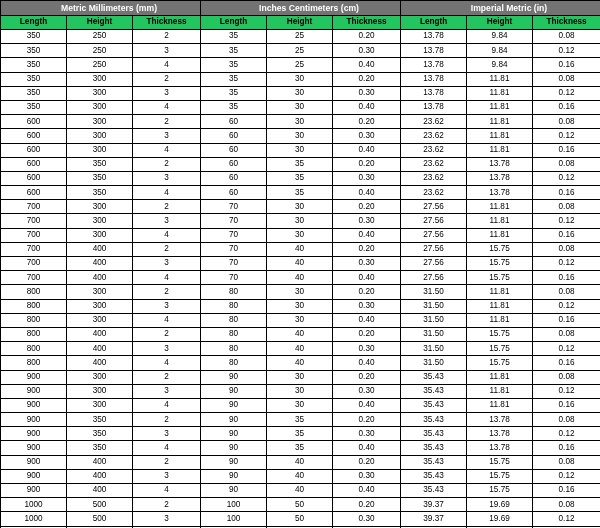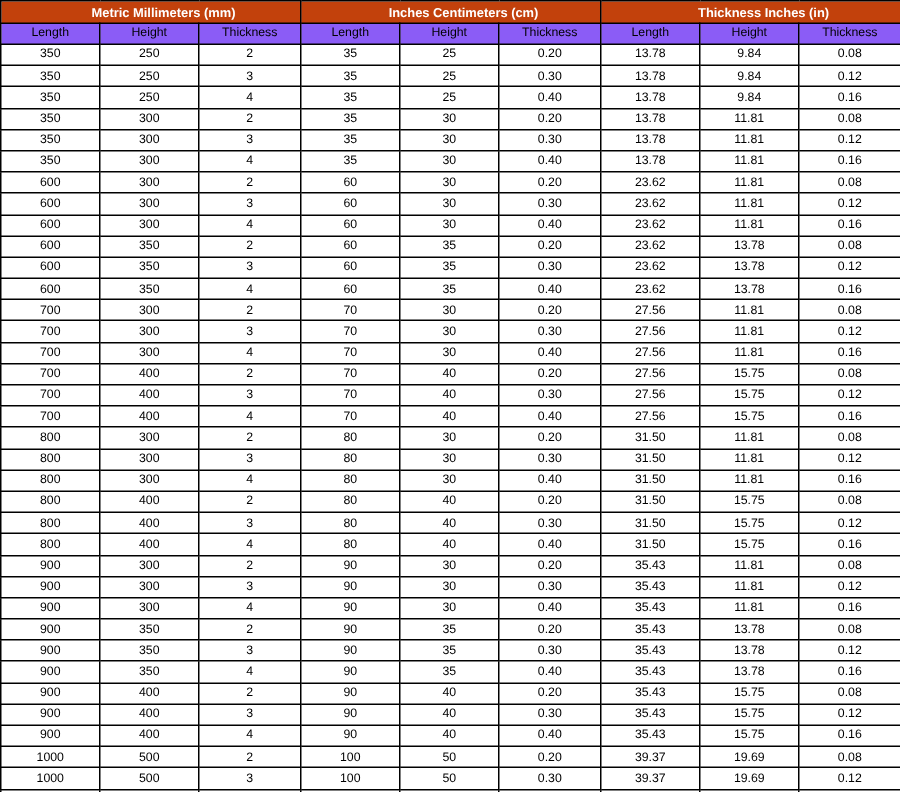--- a/index.html
+++ b/index.html
@@ -23,30 +23,30 @@
     text-align: center;
     vertical-align: middle;
     font-size: 8.2px;
     line-height: 1;
     padding: 0;
     height: 13.2px;
     color: #000000;
     font-weight: normal;
   }
   tr.group-header th {
-    background: #c2410c;
+    background: #737373;
     color: #ffffff;
     font-weight: bold;
     font-size: 8.6px;
     height: 14px;
     padding-left: 17px;
   }
   tr.col-header td {
-    background: #8b5cf6;
-    font-weight: normal;
+    background: #22c55e;
+    font-weight: bold;
     font-size: 8.2px;
     height: 13px;
   }
   tr.data-row td {
     background: #ffffff;
   }
   td.sep {
     border-left: 1px solid #000000;
   }
 </style>
@@ -62,21 +62,21 @@
       <col style="width:66px">
       <col style="width:68px">
     <col style="width:66px">
       <col style="width:66px">
       <col style="width:68px">
   </colgroup>
   <thead>
     <tr class="group-header">
         <th colspan="3">Metric Millimeters (mm)</th>
         <th colspan="3">Inches Centimeters (cm)</th>
-        <th colspan="3">Thickness Inches (in)</th>
+        <th colspan="3">Imperial Metric (in)</th>
       </tr>
     <tr class="col-header">
         <td>Length</td>
         <td>Height</td>
         <td>Thickness</td>
         <td class="sep">Length</td>
         <td>Height</td>
         <td>Thickness</td>
         <td class="sep">Length</td>
         <td>Height</td>

